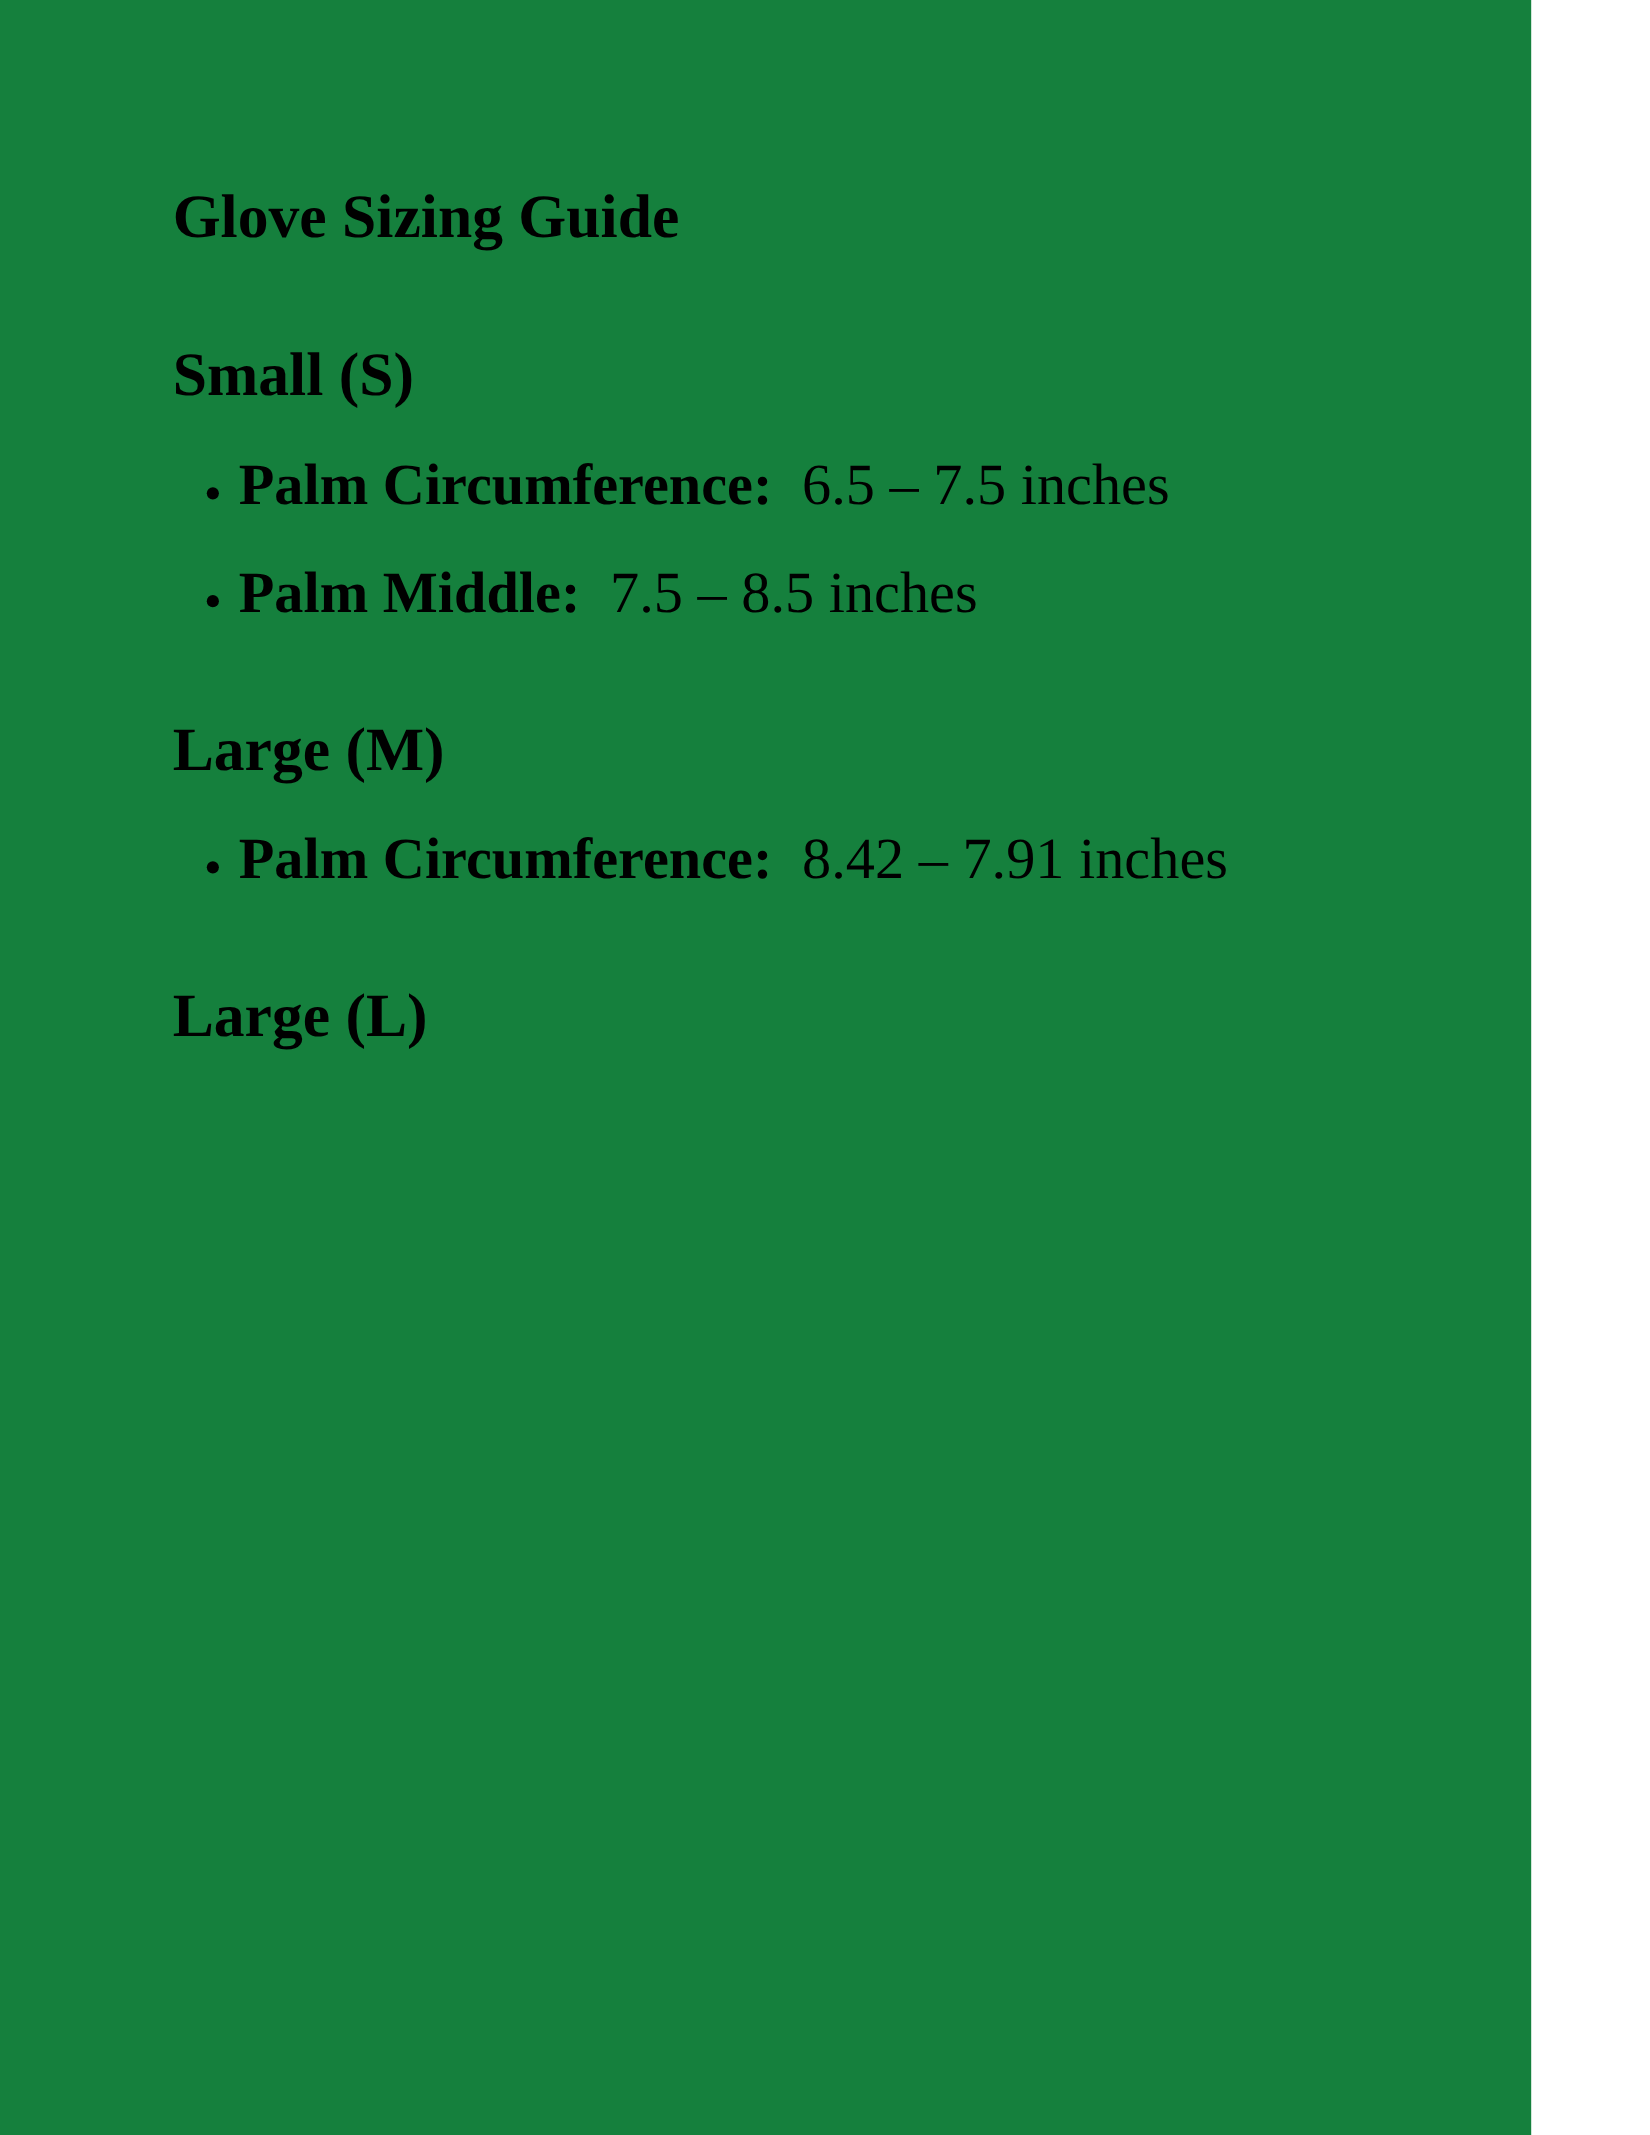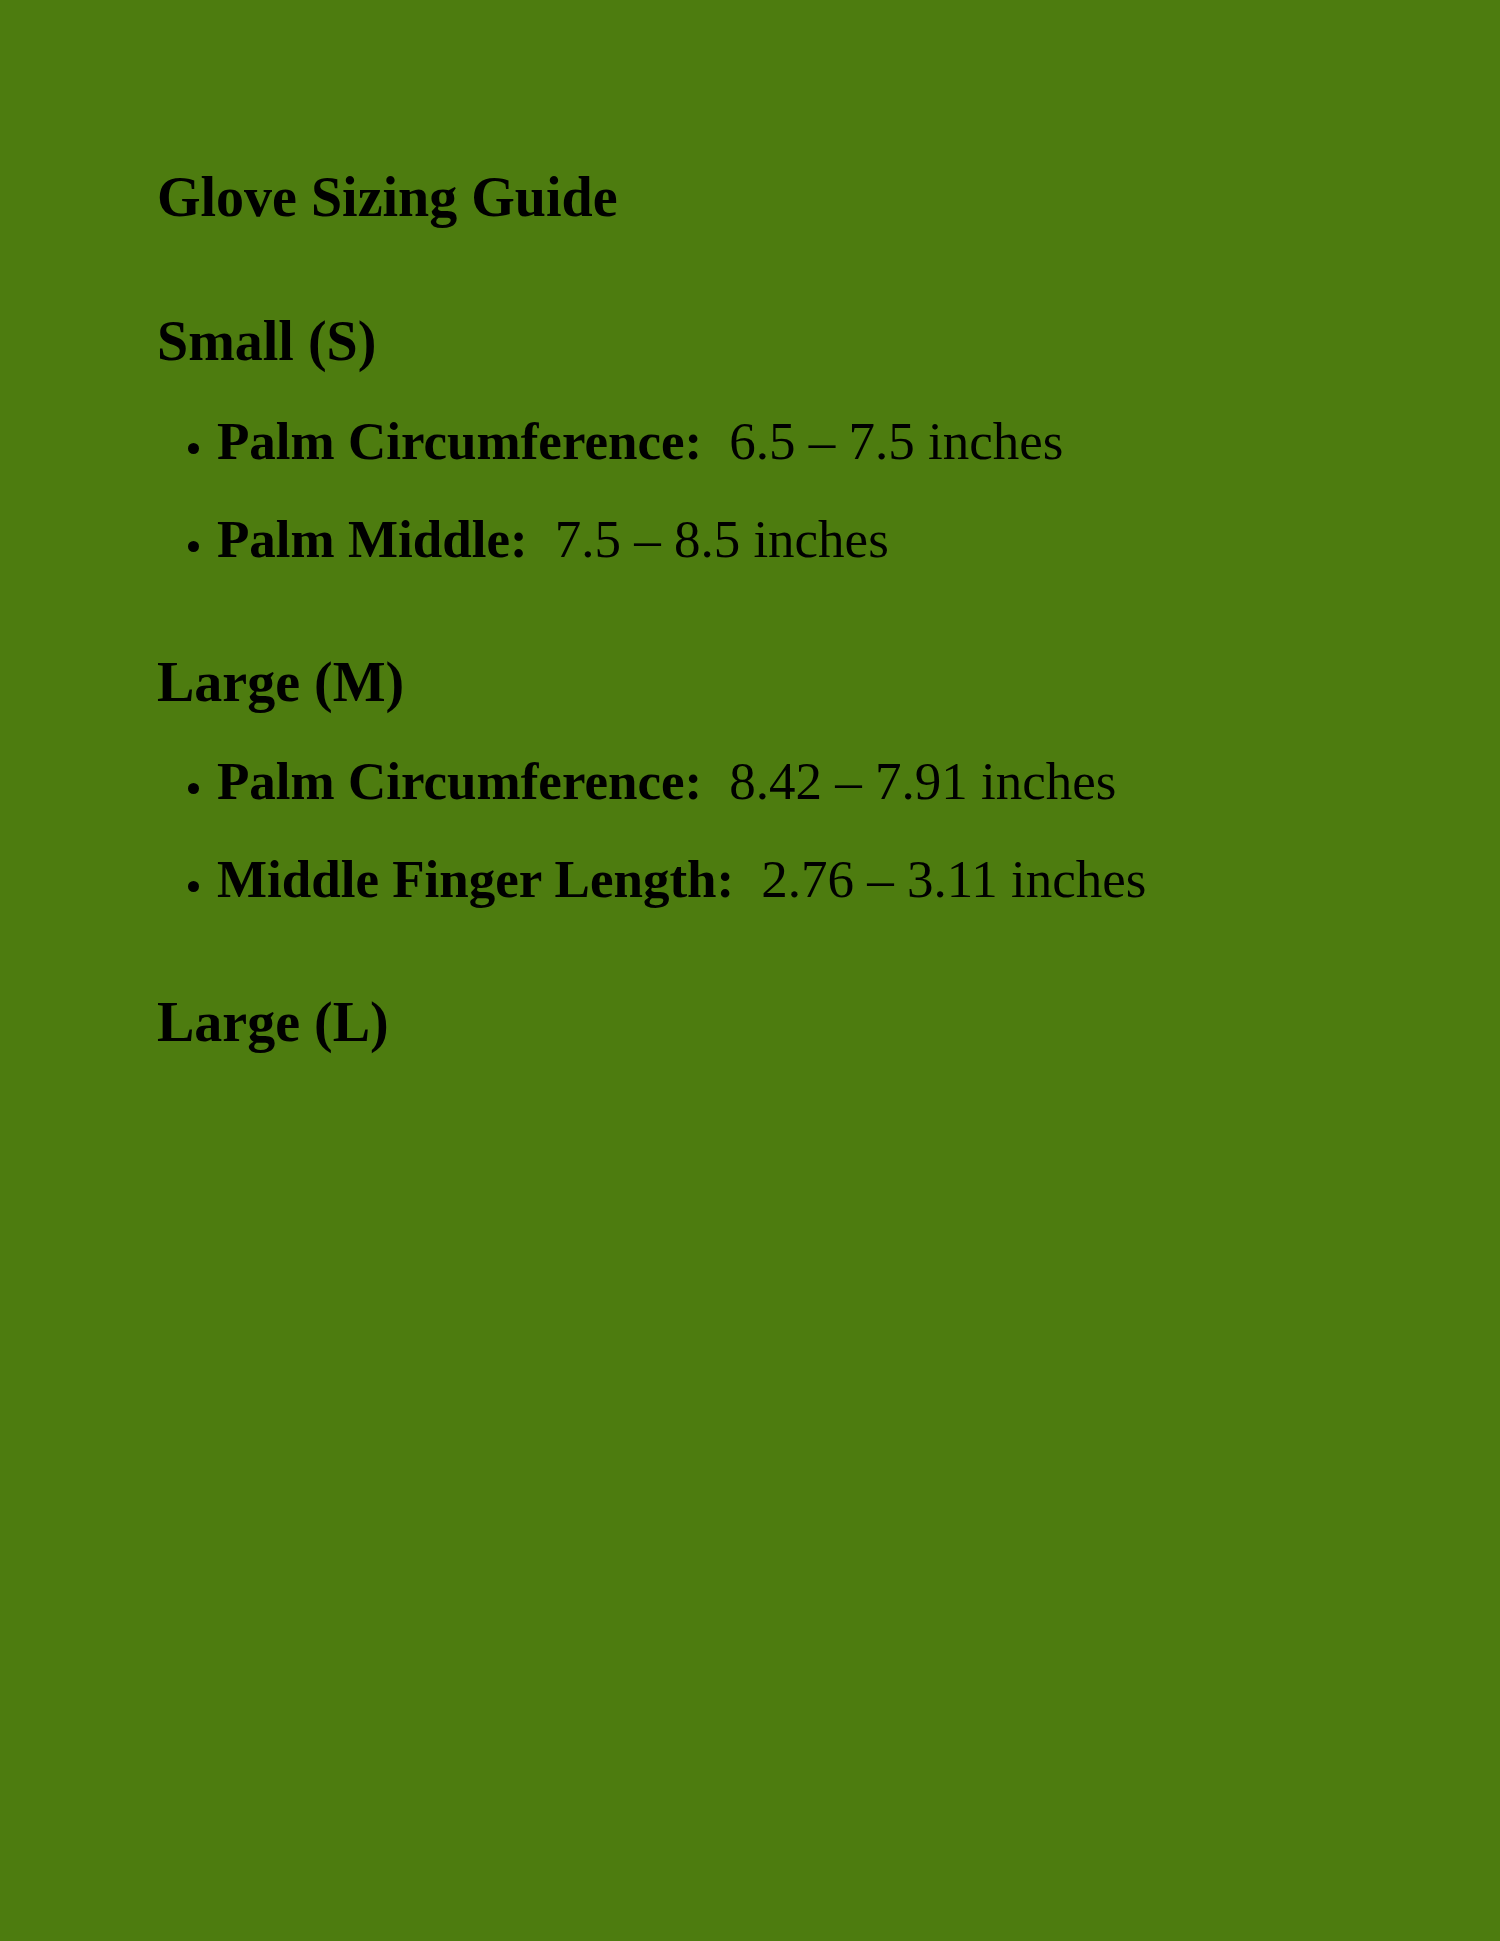--- a/index.html
+++ b/index.html
@@ -2,23 +2,23 @@
 <html><head>
 <meta charset="utf-8">
 <style>
   html, body {
     margin: 0;
     padding: 0;
     background: #ffffff;
   }
   .page {
     position: relative;
-    width: 1500px;
+    width: 1392px;
     height: 1941px;
-    background: #4d7c0f;
+    background: #15803d;
     color: #000000;
     font-family: "Liberation Serif", "DejaVu Serif", serif;
     box-sizing: border-box;
     padding: 165px 120px 0 157px;
     overflow: hidden;
   }
   .doc-title {
     font-size: 56px;
     font-weight: bold;
     line-height: 1.15;
@@ -84,25 +84,20 @@
   </section>
 
   <section>
     <h2 class="section-heading">Large (M)</h2>
     <ul class="spec-list">
       <li class="spec-item">
         <span class="bullet-dot"></span>
         <span class="item-label">Palm Circumference:</span>
         <span class="item-value">8.42 – 7.91 inches</span>
       </li>
-      <li class="spec-item">
-        <span class="bullet-dot"></span>
-        <span class="item-label">Middle Finger Length:</span>
-        <span class="item-value">2.76 – 3.11 inches</span>
-      </li>
     </ul>
   </section>
 
   <section>
     <h2 class="section-heading">Large (L)</h2>
     <ul class="spec-list">
     </ul>
   </section>
 
 </div>

